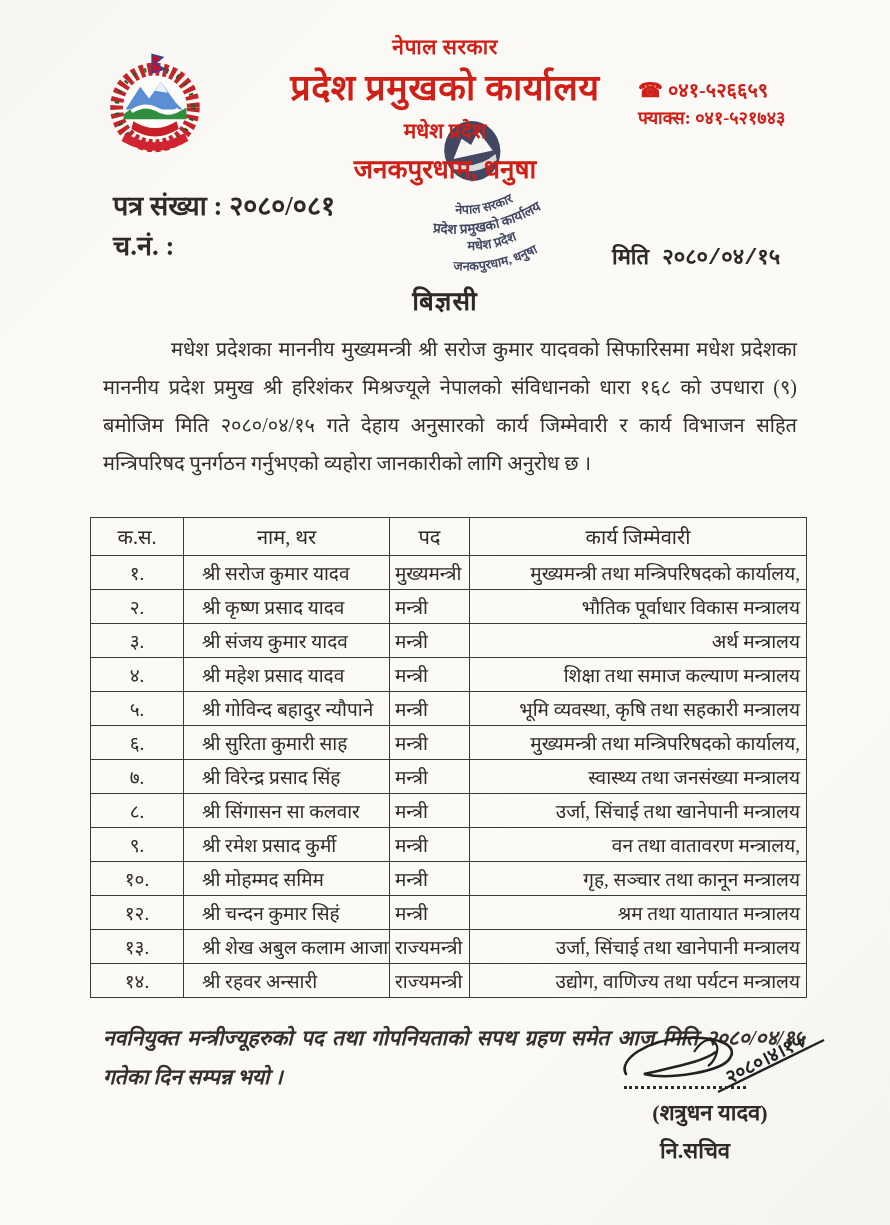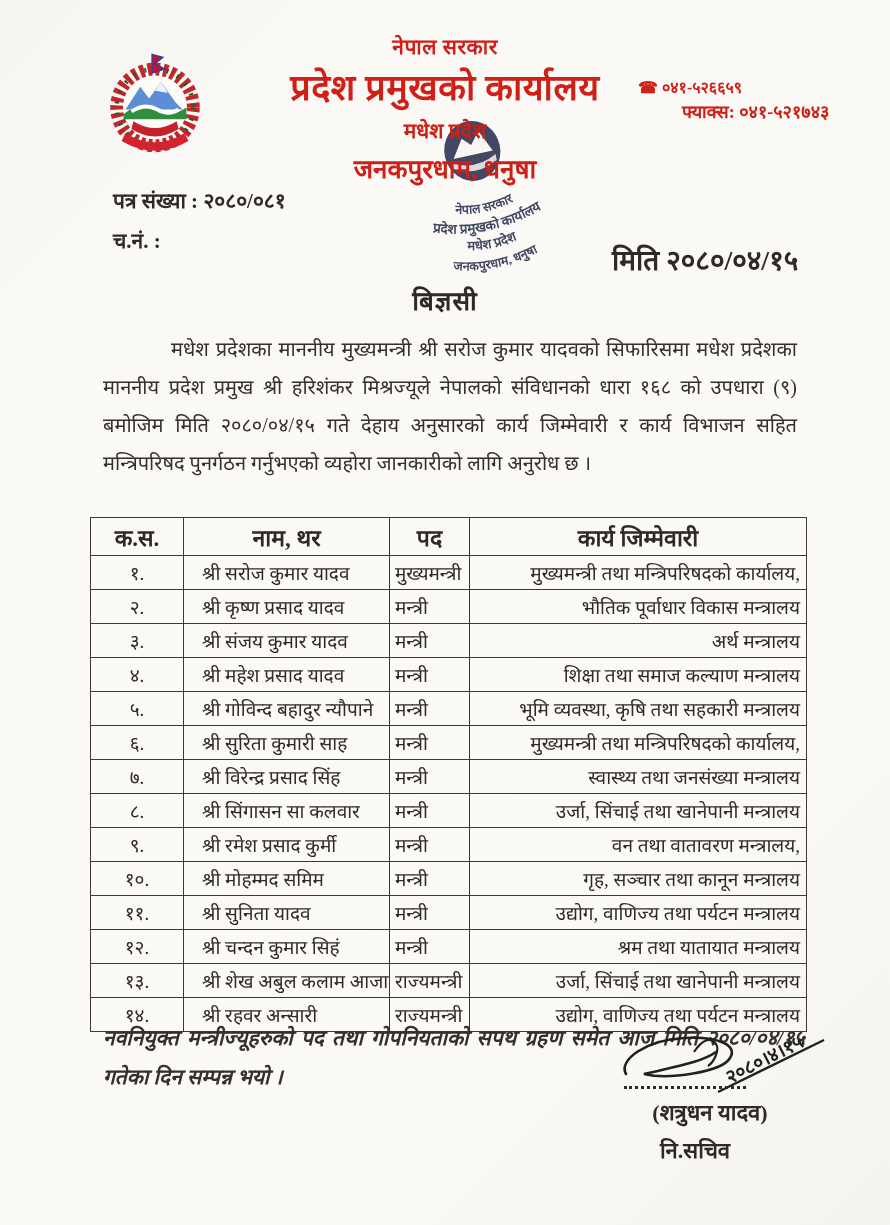--- a/index.html
+++ b/index.html
@@ -16,45 +16,45 @@
   .abs{position:absolute;}
   .red{color:var(--red,#cf1f17);}
   .ctr{text-align:center;}
 
   
   #gov-line{left:0;right:0;top:32px;font-size:21px;font-weight:bold;letter-spacing:.5px;}
   #office-line{left:0;right:0;top:62px;font-size:36px;font-weight:bold;letter-spacing:.5px;}
   #province-line{left:0;right:0;top:116px;font-size:21px;font-weight:bold;z-index:3;}
   #city-line{left:0;right:0;top:150px;font-size:26px;font-weight:bold;z-index:3;}
   #contact{left:638px;top:76px;width:230px;line-height:1.45;z-index:3;}
-  #contact .ph{font-size:16px;font-weight:bold;}
-  #contact .fx{font-size:18px;font-weight:bold;margin-left:44px;}
+  #contact .ph{font-size:20px;font-weight:bold;}
+  #contact .fx{font-size:18px;font-weight:bold;}
   #contact .em{font-size:14.5px;font-weight:bold;color:#c2262e;}
   #emblem{left:96px;top:52px;width:118px;height:104px;}
   #stamp{left:348px;top:92px;width:264px;height:196px;z-index:2;opacity:.92;}
 
   
-  .meta{font-size:21px;font-weight:600;text-align:center;}
+  .meta{font-size:27px;font-weight:600;text-align:center;}
   #letter-no{left:113px;top:186px;}
   #chalani{left:113px;top:226px;}
-  #date-line{left:612px;top:240px;font-size:28px;font-weight:600;}
+  #date-line{left:612px;top:240px;font-size:22px;font-weight:600;font-family:Liberation Mono, monospace;}
 
   
   #doc-title{left:0;right:0;top:282px;font-size:26px;font-weight:bold;letter-spacing:1px;}
   #body-par{
     left:103px;top:330px;width:694px;
     font-size:20px;line-height:38px;text-align:justify;text-indent:68px;
     color:#34302b;font-weight:500;
   }
 
   
   #tbl-wrap{left:90px;top:517px;width:716px;}
   table{border-collapse:collapse;width:716px;table-layout:fixed;}
   th,td{border:1.5px solid #3d3a36;padding:2px 6px;overflow:hidden;white-space:nowrap;}
-  th{height:33px;font-size:23px;font-weight:bold;text-align:center;}
+  th{height:33px;font-size:20px;font-weight:normal;text-align:center;}
   td{height:29px;font-size:19px;color:#2e2a26;}
   td.c0{text-align:center;width:90px;}
   td.c1{width:202px;padding-left:18px;}
   td.c2{width:76px;padding-left:5px;margin-left:36px;}
   td.c3{width:336px;padding-left:8px;text-align:right;}
   col.w0{width:93px;}col.w1{width:206px;}col.w2{width:80px;}col.w3{width:337px;}
 
   
   #closing{
     left:103px;top:1000px;width:702px;
@@ -198,26 +198,20 @@
             <td class="c2">मन्त्री</td>
             <td class="c3">वन तथा वातावरण मन्त्रालय,</td>
           </tr>
           <tr>
             <td class="c0">१०.</td>
             <td class="c1">श्री मोहम्मद समिम</td>
             <td class="c2">मन्त्री</td>
             <td class="c3">गृह, सञ्चार तथा कानून मन्त्रालय</td>
           </tr>
           <tr>
-            <td class="c0">११.</td>
-            <td class="c1">श्री सुनिता यादव</td>
-            <td class="c2">मन्त्री</td>
-            <td class="c3">उद्योग, वाणिज्य तथा पर्यटन मन्त्रालय</td>
-          </tr>
-          <tr>
             <td class="c0">१२.</td>
             <td class="c1">श्री चन्दन कुमार सिहं</td>
             <td class="c2">मन्त्री</td>
             <td class="c3">श्रम तथा यातायात मन्त्रालय</td>
           </tr>
           <tr>
             <td class="c0">१३.</td>
             <td class="c1">श्री शेख अबुल कलाम आजाद</td>
             <td class="c2">राज्यमन्त्री</td>
             <td class="c3">उर्जा, सिंचाई तथा खानेपानी मन्त्रालय</td>

